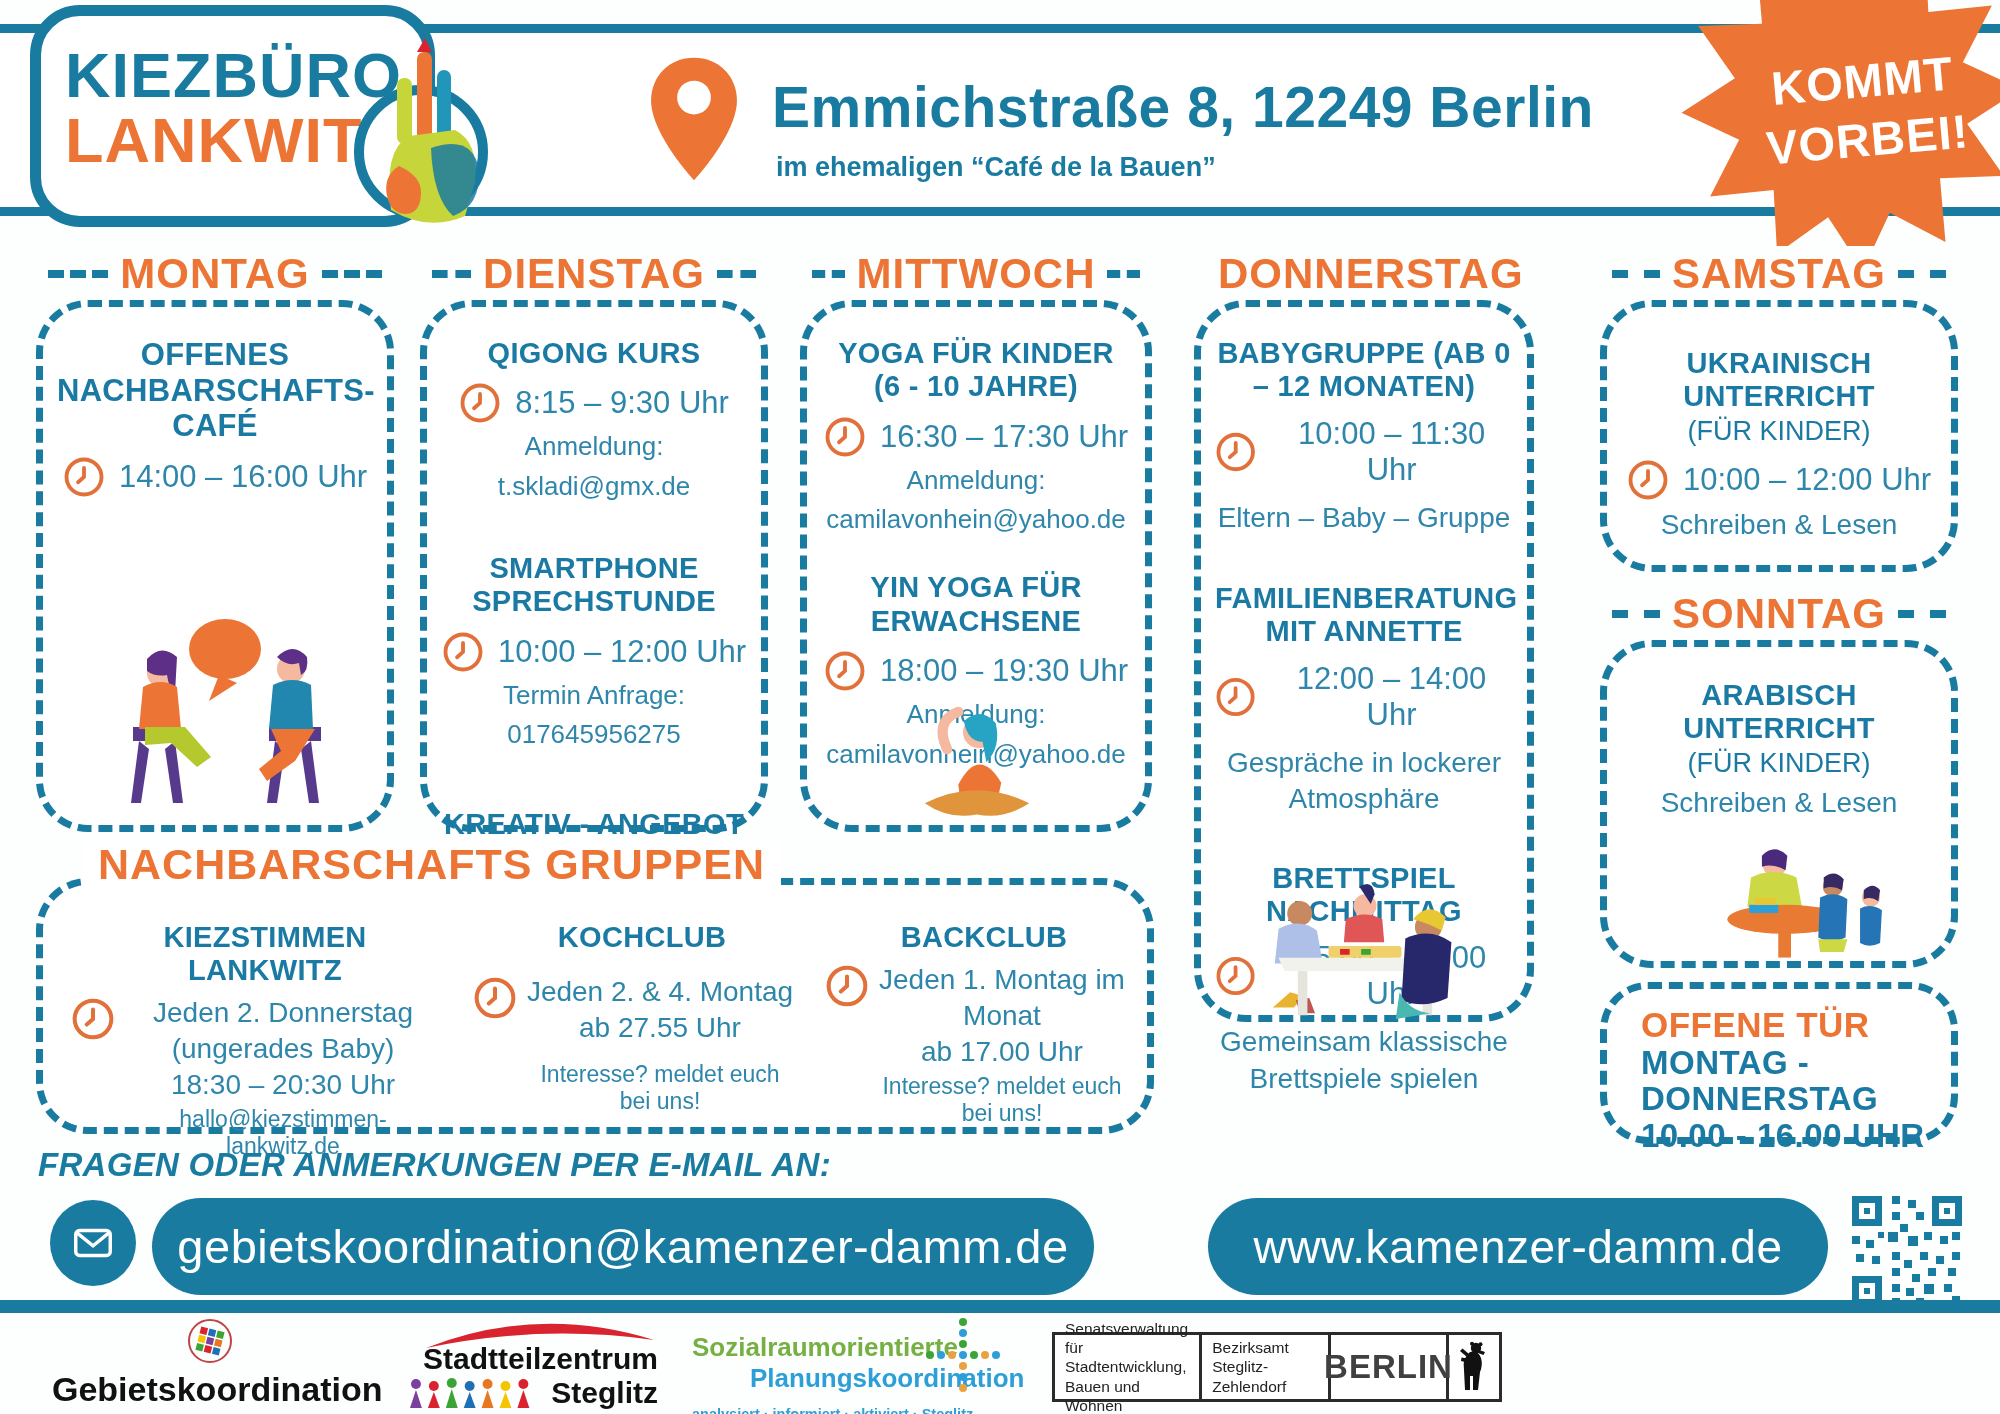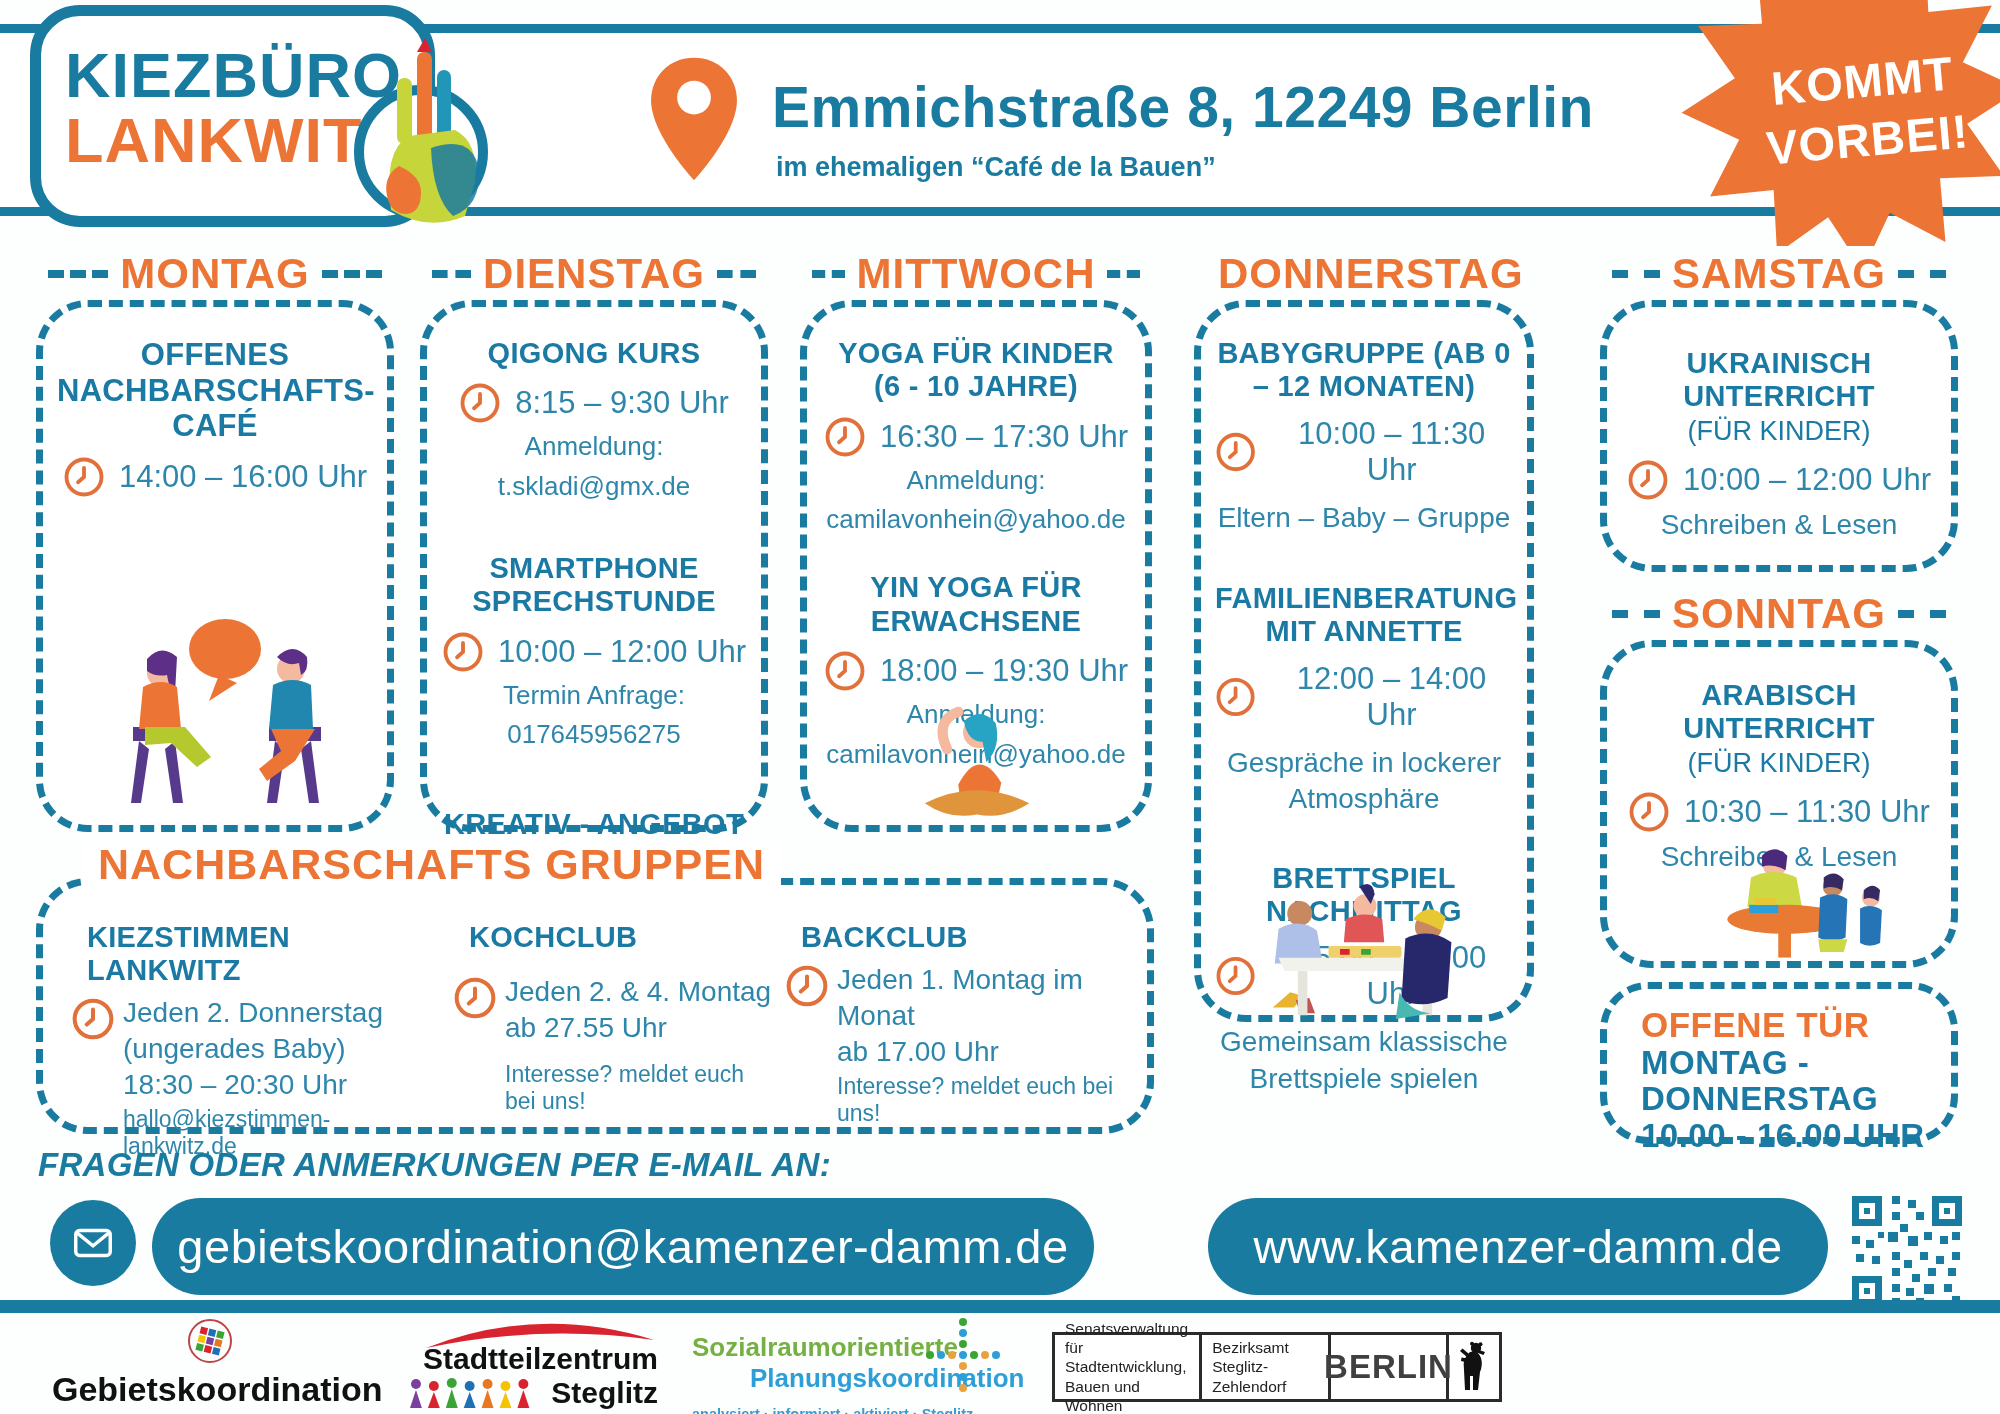--- a/index.html
+++ b/index.html
@@ -75,21 +75,21 @@
   .od-line{ color:var(--teal-bold); font-size:33px; font-weight:800; line-height:1.1; letter-spacing:0.5px;}
   
   .groups{ position:absolute; left:36px; top:840px; width:1118px; height:298px; z-index:2;}
   .groups-title{
     position:absolute; left:46px; top:0; z-index:3; background:#fff; padding:0 16px;
     color:var(--orange); font-size:43px; font-weight:800; letter-spacing:1px;
   }
   .groups-box{
     position:absolute; left:0; right:0; top:38px; bottom:4px;
     background:#fff; border:7px dashed var(--teal); border-radius:52px;
-    display:flex; gap:10px; padding:36px 20px 0 28px;
+    display:flex; gap:30px; padding:36px 20px 0 28px;text-align:center;
   }
   .group{ display:grid; grid-template-columns:52px 1fr; align-items:start; }
   .g1{ flex:0 0 372px;} .g2{ flex:0 0 322px;} .g3{ flex:1;}
   .group-name{ grid-column:1 / span 2; color:var(--teal-bold); font-size:29px; font-weight:800; margin:0 0 8px 16px; letter-spacing:0.3px;}
   .group-clock{ margin-top:2px; }
   .group-lines{ color:var(--teal-text); font-size:28px; font-weight:500; line-height:1.28;}
   .group-contact{ grid-column:2; color:var(--teal-text); font-size:23px; font-weight:400; margin-top:4px;}
   
   .contact-heading{
     position:absolute; left:38px; top:1146px; z-index:2;
@@ -364,27 +364,20 @@
   </section>
 
   <section class="day" style="left:1600px; top:592px; width:358px;">
     <div class="day-title">
         <span>SONNTAG</span>
       </div>
     <div class="day-box" style="height:328px; padding-top:32px;">
       <div class="event">
         <h3 class="ev-name">ARABISCH UNTERRICHT</h3>
         <div class="ev-sub">(FÜR KINDER)</div>
-        <div class="ev-time">
-          <svg width="42" height="42" viewBox="0 0 24 24">
-              <circle cx="12" cy="12" r="10" fill="none" stroke="#e2703a" stroke-width="2.2"></circle>
-              <path d="M12 6.8 V12 l-3.4 3" fill="none" stroke="#e2703a" stroke-width="2.2" stroke-linecap="round"></path>
-            </svg>
-          <span>10:30 – 11:30 Uhr</span>
-        </div>
         <div class="ev-note" style="font-size:28px;">Schreiben &amp; Lesen</div>
       </div>
       <svg class="illu" style="left:84px; top:192px; width:200px; height:128px;" viewBox="0 0 220 140">
         <circle cx="92" cy="28" r="13" fill="#f4b99f"></circle>
         <path d="M78 18 q14 -14 28 0 l-2 16 q-14 -8 -26 -4 z" fill="#4b2a7e"></path>
         <path d="M66 42 q26 -12 50 0 l6 32 h-60 z" fill="#cdd845"></path>
         <ellipse cx="104" cy="88" rx="64" ry="16" fill="#e87a33"></ellipse>
         <rect x="96" y="102" width="14" height="28" fill="#e87a33"></rect>
         <rect x="64" y="72" width="32" height="9" fill="#2d9fd8"></rect>
         <rect x="70" y="64" width="24" height="8" fill="#e8c832"></rect>

